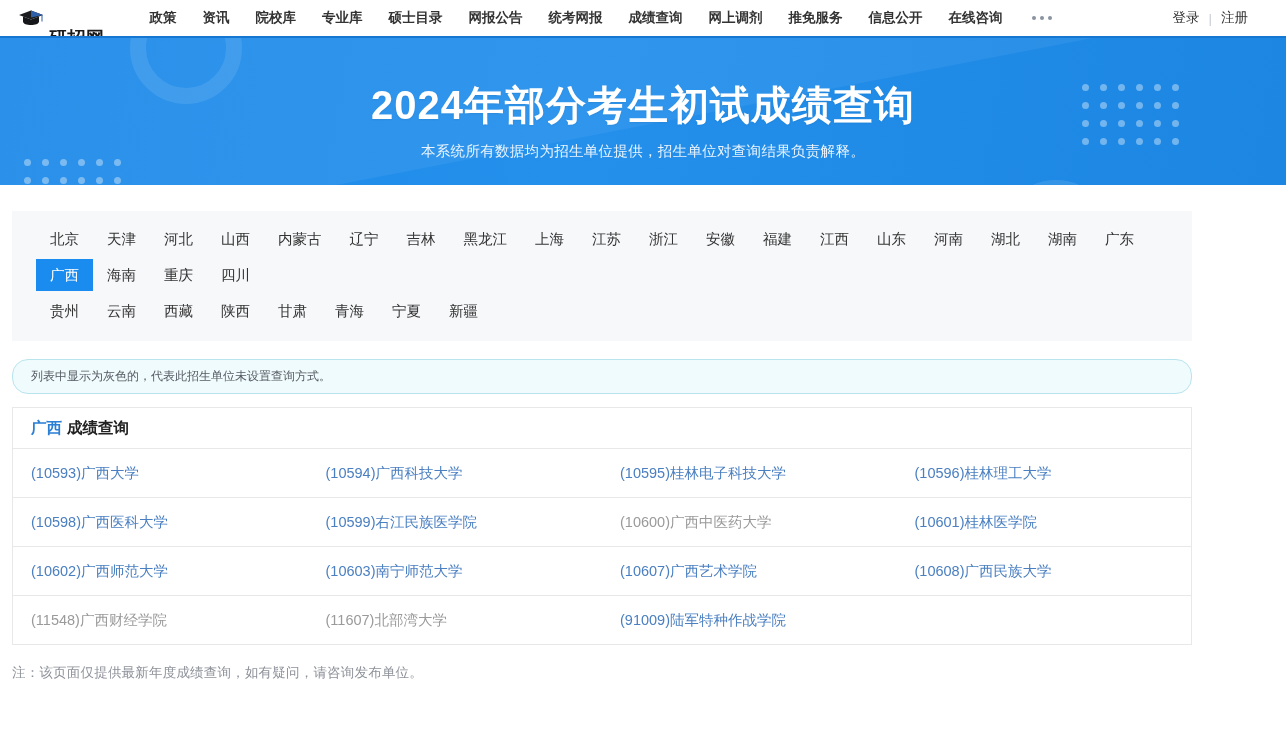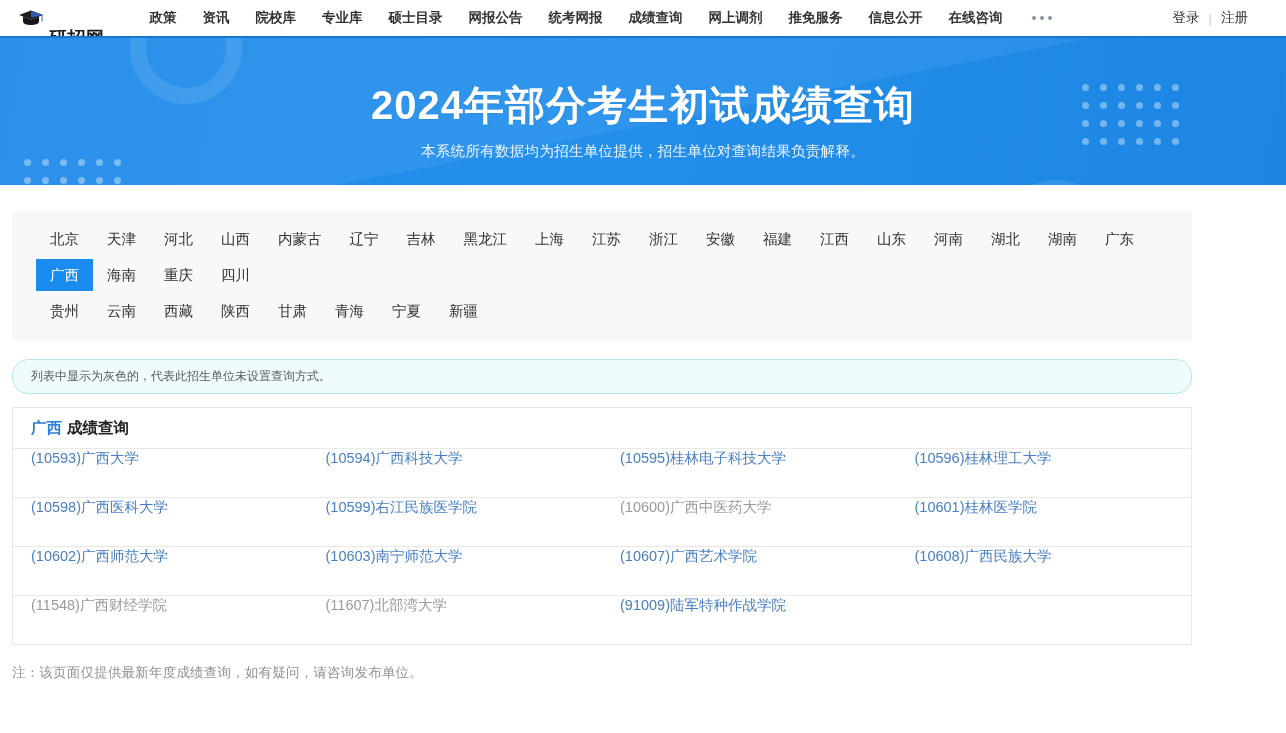--- a/index.html
+++ b/index.html
@@ -189,21 +189,21 @@
     border-bottom: 1px solid #e8e8e8;
     font-size: 15.5px;
     font-weight: 700;
     color: #222222;
   }
   .table-head .hl { color: #2b7fd4; margin-right: 5px; }
   .trow {
     display: flex;
     border-bottom: 1px solid #e8e8e8;
     height: 49px;
-    align-items: flex-start;
+    align-items: center;
   }
   .tcell {
     width: 25%;
     padding-left: 18px;
     font-size: 14.5px;
     color: #4a7fc1;
     cursor: pointer;
     white-space: nowrap;
     overflow: hidden;
     text-overflow: ellipsis;

